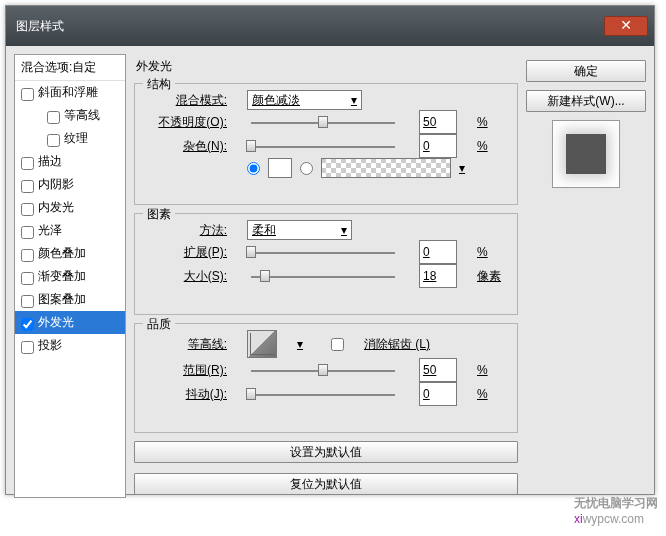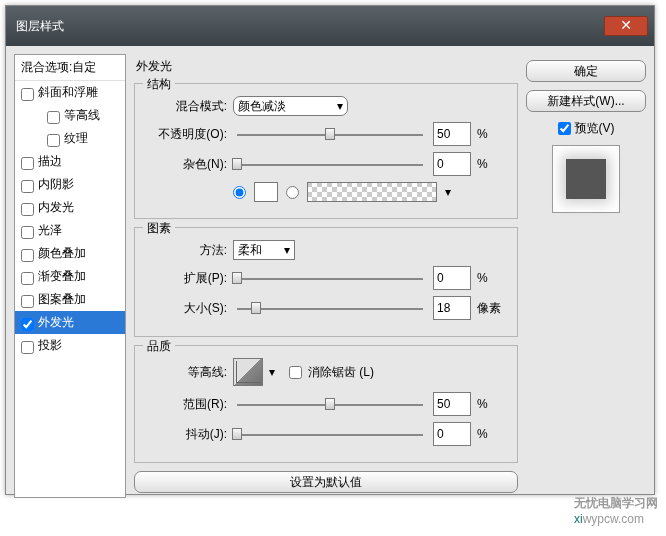--- a/index.html
+++ b/index.html
@@ -8,46 +8,46 @@
 .titlebar { height: 40px; background: linear-gradient(#5a6268, #3a4248); display: flex; align-items: center; justify-content: space-between; padding: 0 6px 0 10px; color: #fff; }
 .close-btn { width: 44px; height: 20px; background: #c3472e; border: 1px solid #8a3220; color: #fff; text-align: center; line-height: 16px; font-size: 14px; border-radius: 2px; }
 .body { display: flex; height: calc(100% - 28px); padding: 8px; gap: 8px; }
 .sidebar { width: 112px; background: #fff; border: 1px solid #999; }
 .sb-head { padding: 4px 6px; border-bottom: 1px solid #e0e0e0; }
 .sb-item { display: flex; align-items: flex-end; padding: 3px 6px; gap: 4px; }
 .sb-item.sel { background: #2b79d7; color: #fff; }
 .sb-item input[type=checkbox] { margin: 0; }
 .sb-indent { padding-left: 32px; }
 .main { flex: 1; display: flex; flex-direction: column; gap: 4px; }
-.fieldset { border: 1px solid #b5b5b5; padding: 6px 10px 10px 10px; position: relative; margin-top: 4px; }
+.fieldset { border: 1px solid #b5b5b5; padding: 6px 10px 26px 10px; position: relative; margin-top: 4px; }
 .legend { position: absolute; top: -8px; left: 8px; background: #e8e7e7; padding: 0 4px; }
-.row { display: flex; align-items: center; margin: 6px 0; gap: 6px; }
+.row { display: flex; align-items: center; margin: 0 0; gap: 20px; text-decoration: underline; }
 .lbl { width: 82px; text-align: right; }
-.select { width: 62px; height: 20px; background: #fff; border: 1px solid #7a7a7a; padding: 0 4px; display: flex; align-items: center; justify-content: space-between; }
-.select.wide { width: 115px; border-radius: 7px; }
+.select { width: 105px; height: 20px; background: #fff; border: 1px solid #7a7a7a; padding: 0 4px; display: flex; align-items: center; justify-content: space-between; }
+.select.wide { width: 115px; }
 .slider-track { flex: 1; height: 14px; position: relative; display: flex; align-items: center; margin: 0 4px; }
 .track-line { width: 100%; height: 2px; background: #999; position: absolute; top: 50%; border: 1px solid #888; }
 .thumb { width: 10px; height: 12px; background: linear-gradient(#fafafa,#ccc); border: 1px solid #777; position: absolute; transform: translateX(-50%); }
 .numinput { width: 38px; height: 24px; border: 1px solid #7a7a7a; background: #fff; text-align: left; padding: 0 3px; }
 .unit { width: 30px; }
 .radio-row { display: flex; align-items: center; gap: 8px; }
 .swatch { width: 24px; height: 20px; border: 1px solid #777; background: #fff; }
 .gradient-sw { width: 130px; height: 20px; border: 1px solid #777; background: repeating-conic-gradient(#ccc 0 25%, #fff 0 50%) 50%/10px 10px; }
 .contour { width: 30px; height: 28px; border: 1px solid #777; background: linear-gradient(135deg, #e0e0e0 0%, #e0e0e0 49%, #888 50%, #707070 100%); position: relative; }
 .contour::after { content:""; position:absolute; left:2px; bottom:2px; right:2px; top:2px; border-left:1px solid #666; border-bottom:1px solid #666; }
-.btn { height: 22px; padding: 0 10px; background: linear-gradient(#fefefe,#e0e0e0); border: 1px solid #8a8a8a; border-radius: 7px; }
+.btn { height: 22px; padding: 0 10px; background: linear-gradient(#fefefe,#e0e0e0); border: 1px solid #8a8a8a; border-radius: 1px; }
 .btnrow { display: flex; gap: 10px; justify-content: center; margin-top: 4px; flex-direction: column; }
 .rightcol { width: 120px; display: flex; flex-direction: column; gap: 8px; align-items: stretch; padding-top: 6px; }
 .rightcol .btn { width: 100%; }
 .preview-chk { display: flex; justify-content: center; gap: 4px; align-items: center; }
 .preview-box { width: 68px; height: 68px; background: #fff; border: 1px solid #999; align-self: center; display:flex; align-items:center; justify-content:center; }
 .preview-inner { width: 40px; height: 40px; background: #555; box-shadow: 0 0 12px 4px rgba(200,200,200,0.9); }
 .section-title { padding: 4px 2px 0 2px; }
 .watermark { position: absolute; bottom: 10px; right: 8px; color: #999; font-family: Arial; }
-.watermark .xi { color: #0f766e; }
+.watermark .xi { color: #a21caf; }
 </style>
 </head>
 <body>
 
 <div class="window">
   <div class="titlebar">
     <span>图层样式</span>
     <div class="close-btn">✕</div>
   </div>
   <div class="body">
@@ -200,30 +200,27 @@
               <div class="track-line"></div>
               <div class="thumb" style="left:0%"></div>
             </div>
           <input class="numinput" value="0" style="">
           <span class="unit">%</span>
         </div>
       </div>
 
       <div class="btnrow">
         <button class="btn">设置为默认值</button>
+        <button class="btn">复位为默认值</button>
       </div>
     </div>
 
     <div class="rightcol">
       <button class="btn">确定</button>
       <button class="btn">新建样式(W)...</button>
-      <div class="preview-chk">
-        <input type="checkbox" checked="" style="">
-        <span>预览(V)</span>
-      </div>
       <div class="preview-box">
         <div class="preview-inner"></div>
       </div>
     </div>
   </div>
 </div>
 <div class="watermark">
   <div style="font-weight:bold">无忧电脑学习网</div>
   <div><span class="xi">xi</span><span>wypcw.com</span></div>
 </div>

